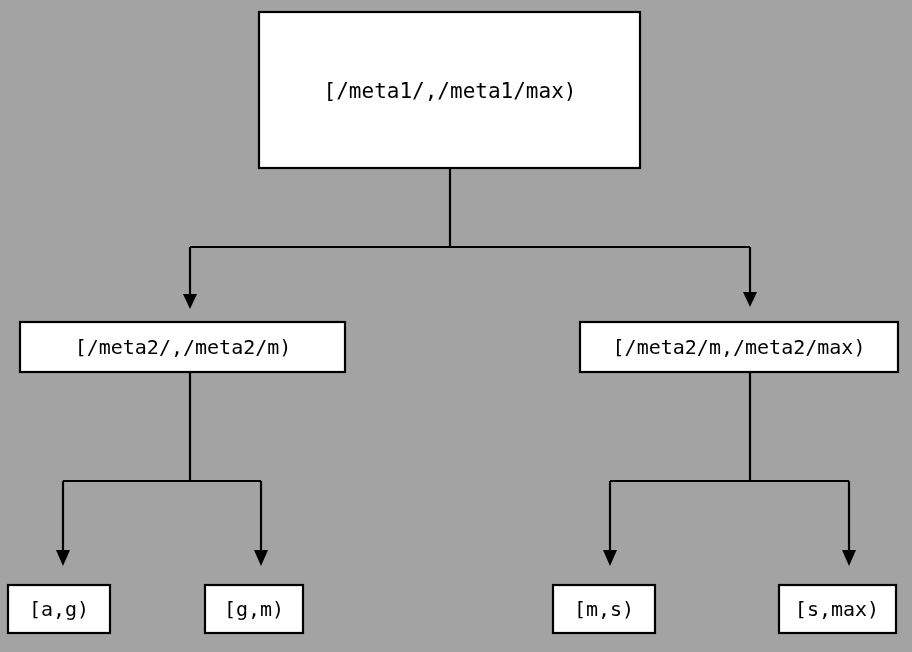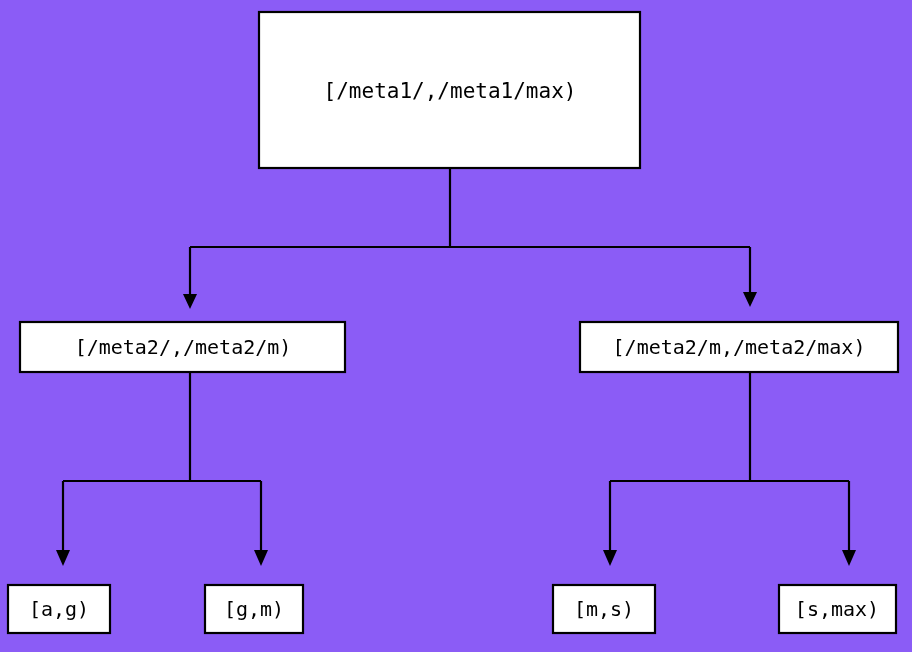--- a/index.html
+++ b/index.html
@@ -10,21 +10,21 @@
   body {
     width: 912px;
     height: 652px;
     font-family: "DejaVu Sans Mono", "Liberation Mono", monospace;
     overflow: hidden;
   }
   #diagram-root {
     position: relative;
     width: 912px;
     height: 652px;
-    background: #8b5cf6;
+    background: #a3a3a3;
   }
   svg#tree-svg {
     display: block;
     width: 912px;
     height: 652px;
   }
   .node-box {
     fill: #ffffff;
     stroke: #000000;
     stroke-width: 2.2;

